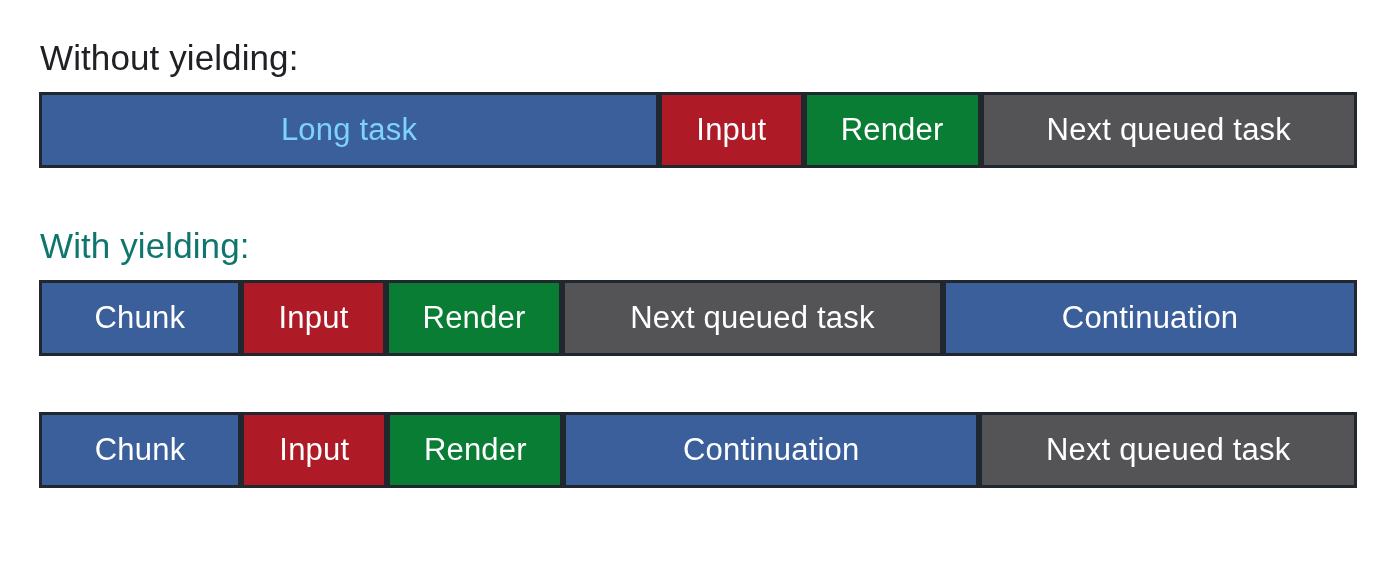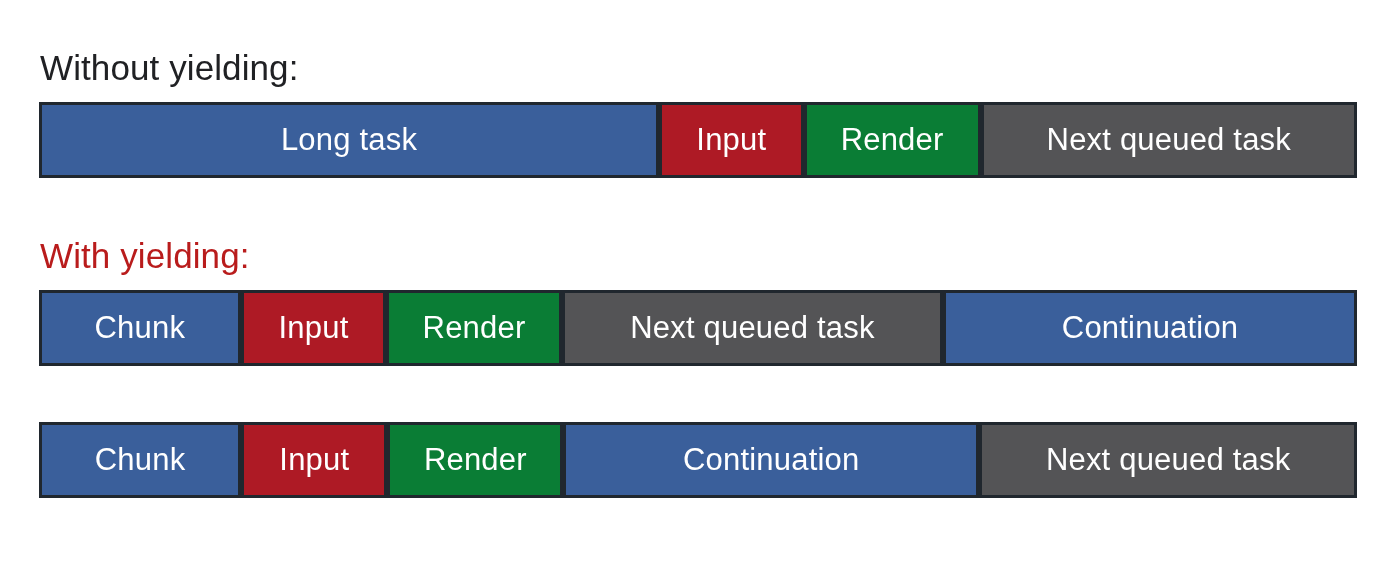--- a/index.html
+++ b/index.html
@@ -10,21 +10,21 @@
   body {
     width: 1396px;
     height: 588px;
     font-family: "Liberation Sans", sans-serif;
     overflow: hidden;
   }
   .diagram {
     box-sizing: border-box;
     width: 1396px;
     height: 588px;
-    padding: 46px 39px 0 39px;
+    padding: 36px 39px 0 39px;
     background: #ffffff;
   }
   .section {
     margin-bottom: 56px;
   }
   .section:last-child {
     margin-bottom: 0;
   }
   .section-label {
     font-size: 35px;
@@ -59,39 +59,39 @@
 </style>
 </head>
 <body>
 
 <div class="diagram">
   <div id="sections-root">
   <section class="section">
     <h2 class="section-label" style="color: rgb(32, 33, 36);">Without yielding:</h2>
     <div class="bar">
   <div class="segment" style="background: rgb(58, 95, 155); border-color: rgb(32, 39, 46); flex-grow: 625;">
-    <span class="segment-label" style="color: #ffffff;">Long task</span>
+    <span class="segment-label" style="color: #7dd3fc;">Long task</span>
   </div>
 
   <div class="segment" style="background: rgb(174, 26, 37); border-color: rgb(32, 39, 46); flex-grow: 141;">
     <span class="segment-label" style="color: rgb(255, 255, 255);">Input</span>
   </div>
 
   <div class="segment" style="background: rgb(10, 125, 53); border-color: rgb(32, 39, 46); flex-grow: 174;">
     <span class="segment-label" style="color: rgb(255, 255, 255);">Render</span>
   </div>
 
   <div class="segment" style="background: rgb(84, 84, 86); border-color: rgb(32, 39, 46); flex-grow: 377;">
     <span class="segment-label" style="color: rgb(255, 255, 255);">Next queued task</span>
   </div>
 </div>
   </section>
 
   <section class="section">
-    <h2 class="section-label" style="color: #b91c1c;">With yielding:</h2>
+    <h2 class="section-label" style="color: #0f766e;">With yielding:</h2>
     <div class="bar">
   <div class="segment" style="background: rgb(58, 95, 155); border-color: rgb(32, 39, 46); flex-grow: 200;">
     <span class="segment-label" style="color: rgb(255, 255, 255);">Chunk</span>
   </div>
 
   <div class="segment" style="background: rgb(174, 26, 37); border-color: rgb(32, 39, 46); flex-grow: 143;">
     <span class="segment-label" style="color: rgb(255, 255, 255);">Input</span>
   </div>
 
   <div class="segment" style="background: rgb(10, 125, 53); border-color: rgb(32, 39, 46); flex-grow: 173;">

